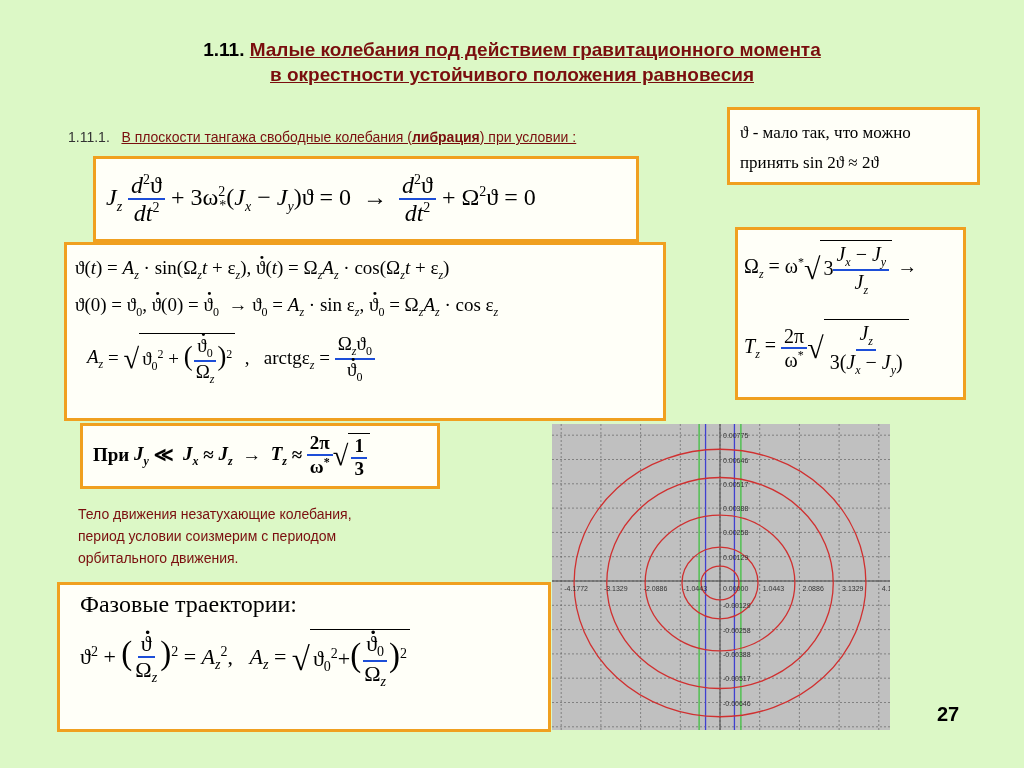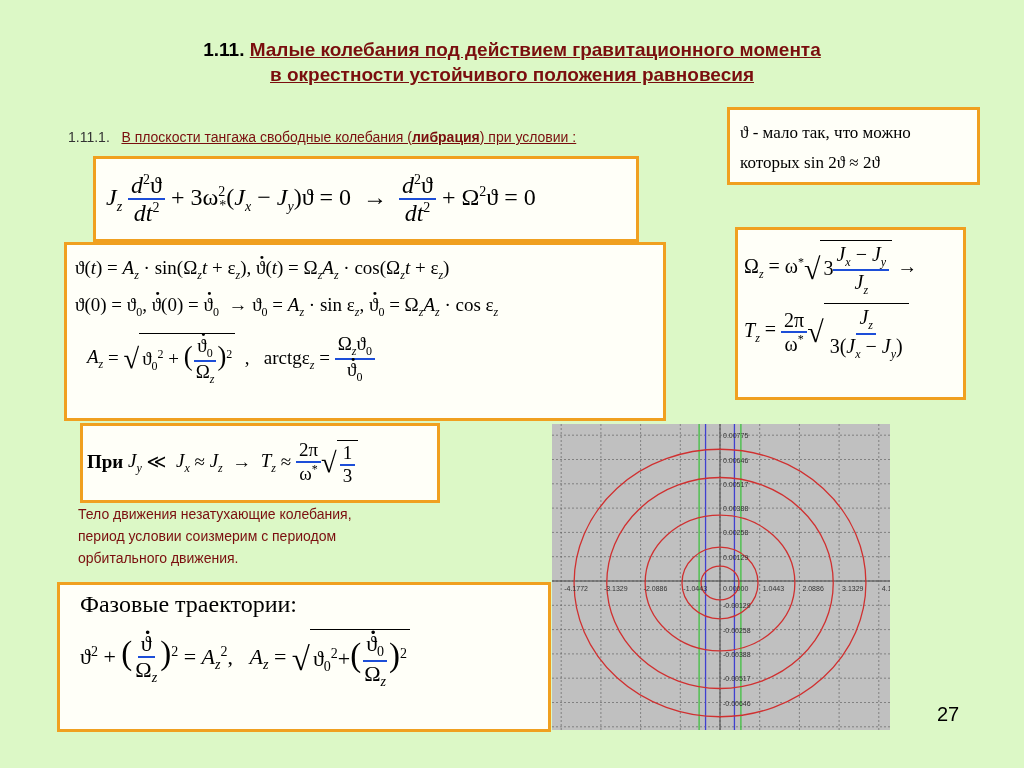--- a/index.html
+++ b/index.html
@@ -14,40 +14,40 @@
   .math{font-family:"Liberation Serif",serif;color:#000;}
   .math i{font-style:italic;}
   .frac{display:inline-flex;flex-direction:column;align-items:center;vertical-align:middle;}
   .frac .num{border-bottom:2px solid #1d4ed8;padding:0 3px;line-height:1.1;}
   .frac .den{padding:0 3px;line-height:1.1;}
   .sqrt{display:inline-block;border-top:1.5px solid #000;padding:2px 3px 0 3px;vertical-align:middle;}
   .rad{font-size:1.5em;vertical-align:middle;}
   .dot{position:relative;display:inline-block;}
   .dot::before{content:"·";position:absolute;top:-0.55em;left:0.15em;font-size:1em;font-weight:bold;}
   .desc{left:78px;top:503px;font-size:14px;color:#7a0e0e;line-height:22px;}
-  .pagenum{left:937px;top:703px;font-size:20px;color:#000;}
+  .pagenum{left:937px;top:703px;font-size:20px;color:#000;font-weight:bold;}
   .chart{left:552px;top:424px;width:338px;height:306px;background:#c0c0c0;}
   .ax-lbl{font-size:7px;fill:#333;font-family:"Liberation Sans",sans-serif;}
 </style>
 </head>
 <body>
 
 <div class="abs title">
   <div><span>1.11.</span> <span class="t-under">Малые колебания под действием гравитационного момента</span></div>
   <div><span class="t-under">в окрестности устойчивого положения равновесия</span></div>
 </div>
 
 <div class="abs sub">
   <span>1.11.1.</span>&nbsp;&nbsp;
   <span class="u"><span>В плоскости тангажа свободные колебания (</span><span class="b">либрация</span><span>) при условии :</span></span>
 </div>
 
 <div class="abs box math" style="left:727px;top:107px;width:253px;height:78px;padding:8px 10px;font-size:17px;line-height:30px;">
   <div>ϑ - мало так, что можно</div>
-  <div>которых sin 2ϑ ≈ 2ϑ</div>
+  <div>принять sin 2ϑ ≈ 2ϑ</div>
 </div>
 
 <div class="abs box math" style="left:93px;top:156px;width:546px;height:86px;font-size:24px;display:flex;align-items:center;padding-left:10px;">
   <span>
     <i>J<sub style="font-size:14px">z</sub></i>
     <span class="frac">
         <span class="num"><i>d</i><sup style="font-size:14px">2</sup>ϑ</span>
         <span class="den"><i>dt</i><sup style="font-size:14px">2</sup></span>
       </span>
     + 3ω<sup style="font-size:14px">2</sup><sub style="font-size:14px;margin-left:-6px">*</sub>(<i>J<sub style="font-size:14px">x</sub></i> − <i>J<sub style="font-size:14px">y</sub></i>)ϑ = 0 &nbsp;→&nbsp;
@@ -72,30 +72,30 @@
         <span class="den"><span class="dot">ϑ</span><sub style="font-size:12px">0</sub></span>
       </span>
   </div>
 </div>
 
 <div class="abs box math" style="left:735px;top:227px;width:231px;height:173px;font-size:20px;padding:6px 6px;">
   <div style="margin-top:4px;">Ω<sub style="font-size:12px"><i>z</i></sub> = ω<sup style="font-size:12px">*</sup><span class="rad">√</span><span class="sqrt">3<span class="frac">
           <span class="num"><i>J<sub style="font-size:12px">x</sub></i> − <i>J<sub style="font-size:12px">y</sub></i></span>
           <span class="den"><i>J<sub style="font-size:12px">z</sub></i></span>
         </span></span> →</div>
-  <div style="margin-top:6px;"><i>T<sub style="font-size:12px">z</sub></i> = <span class="frac">
+  <div style="margin-top:22px;"><i>T<sub style="font-size:12px">z</sub></i> = <span class="frac">
         <span class="num">2π</span>
         <span class="den">ω<sup style="font-size:12px">*</sup></span>
       </span><span class="rad">√</span><span class="sqrt"><span class="frac">
           <span class="num"><i>J<sub style="font-size:12px">z</sub></i></span>
           <span class="den">3(<i>J<sub style="font-size:12px">x</sub></i> − <i>J<sub style="font-size:12px">y</sub></i>)</span>
         </span></span></div>
 </div>
 
-<div class="abs box math" style="left:80px;top:423px;width:360px;height:80px;font-size:19px;display:flex;align-items:center;padding-left:4px;">
+<div class="abs box math" style="left:80px;top:423px;width:360px;height:66px;font-size:19px;display:flex;align-items:center;padding-left:10px;font-weight:bold;">
   <span><b>При</b> <i>J<sub style="font-size:12px">y</sub></i> ≪ &nbsp;<i>J<sub style="font-size:12px">x</sub></i> ≈ <i>J<sub style="font-size:12px">z</sub></i> &nbsp;→&nbsp; <i>T<sub style="font-size:12px">z</sub></i> ≈ <span class="frac">
         <span class="num">2π</span>
         <span class="den">ω<sup style="font-size:12px">*</sup></span>
       </span><span class="rad">√</span><span class="sqrt"><span class="frac">
           <span class="num">1</span>
           <span class="den">3</span>
         </span></span></span>
 </div>
 
 <div class="abs desc">

